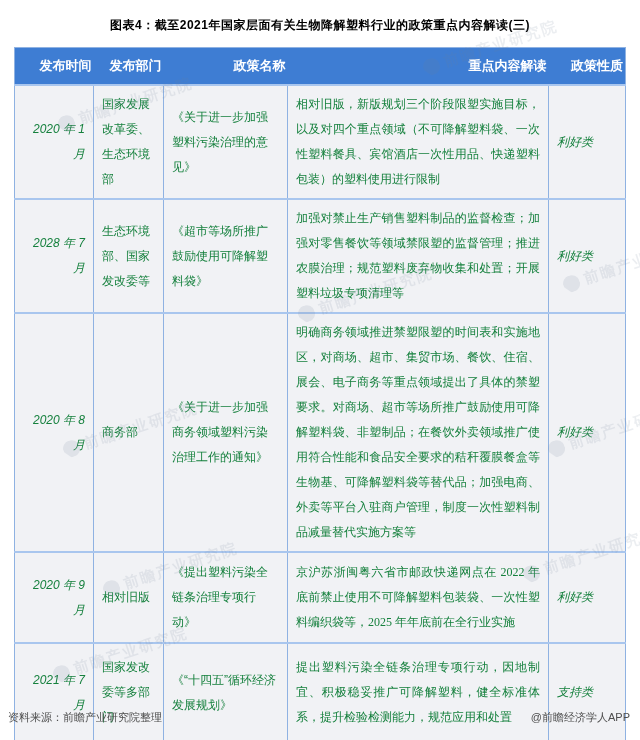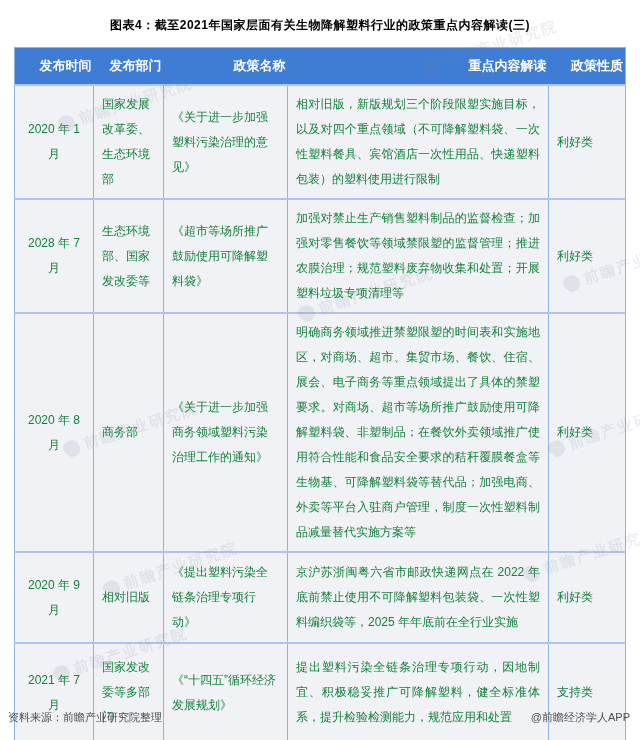--- a/index.html
+++ b/index.html
@@ -54,25 +54,25 @@
     line-height: 25px;
     vertical-align: middle;
     padding: 6px 8px;
     word-break: break-all;
   }
   tr.rh1 { height: 102px; }
   tr.rh2 { height: 100px; }
   tr.rh3 { height: 232px; }
   tr.rh4 { height: 91px; }
   tr.rh5 { height: 99px; }
-  td.c-date   { text-align: center; padding: 6px 2px; }
+  td.c-date   { text-align: right; padding: 6px 2px; font-style: italic; }
   td.c-dept   { padding: 6px 8px; }
   td.c-name   { padding: 6px 8px; }
-  td.c-content{ padding: 6px 10px; text-align: justify; }
-  td.c-nature { padding: 6px 9px; }
+  td.c-content{ padding: 6px 10px; text-align: justify; font-family: Liberation Serif, serif; }
+  td.c-nature { padding: 6px 9px; font-style: italic; }
   .footer {
     position: absolute;
     top: 710px;
     left: 8px;
     width: 622px;
     display: flex;
     justify-content: space-between;
     font-size: 11px;
     color: #4d4d4d;
   }

